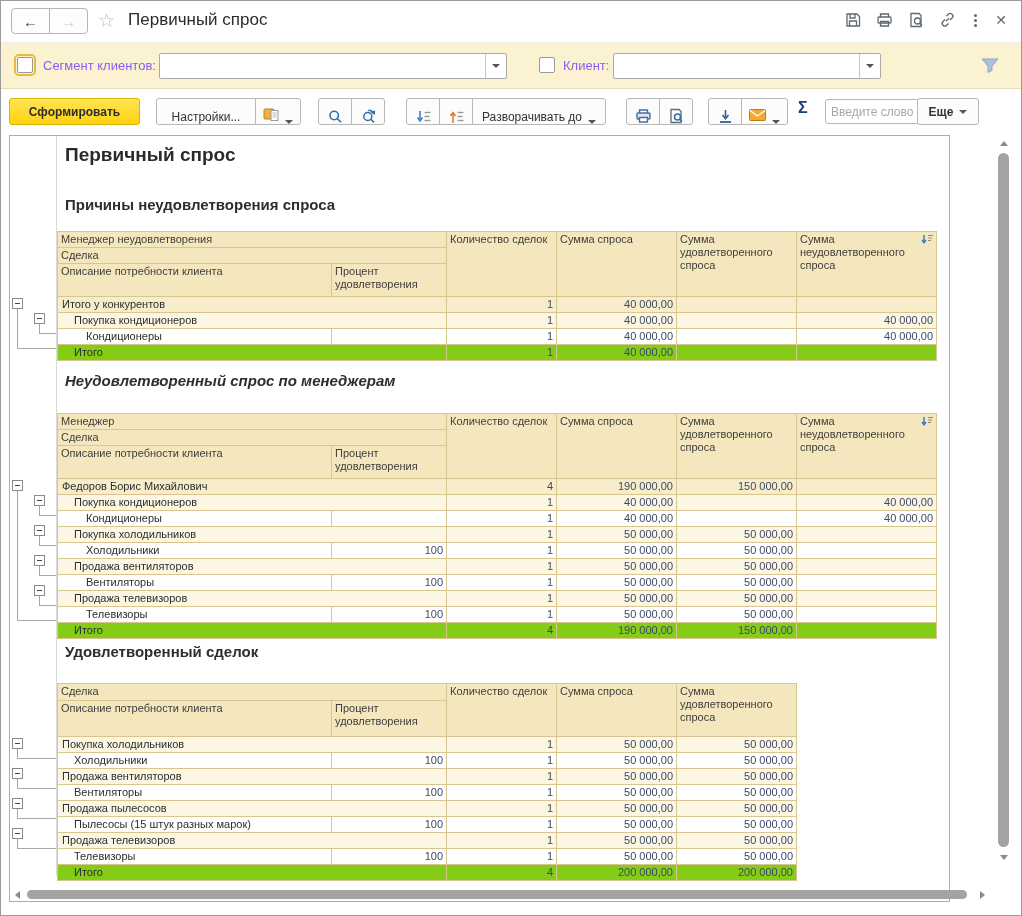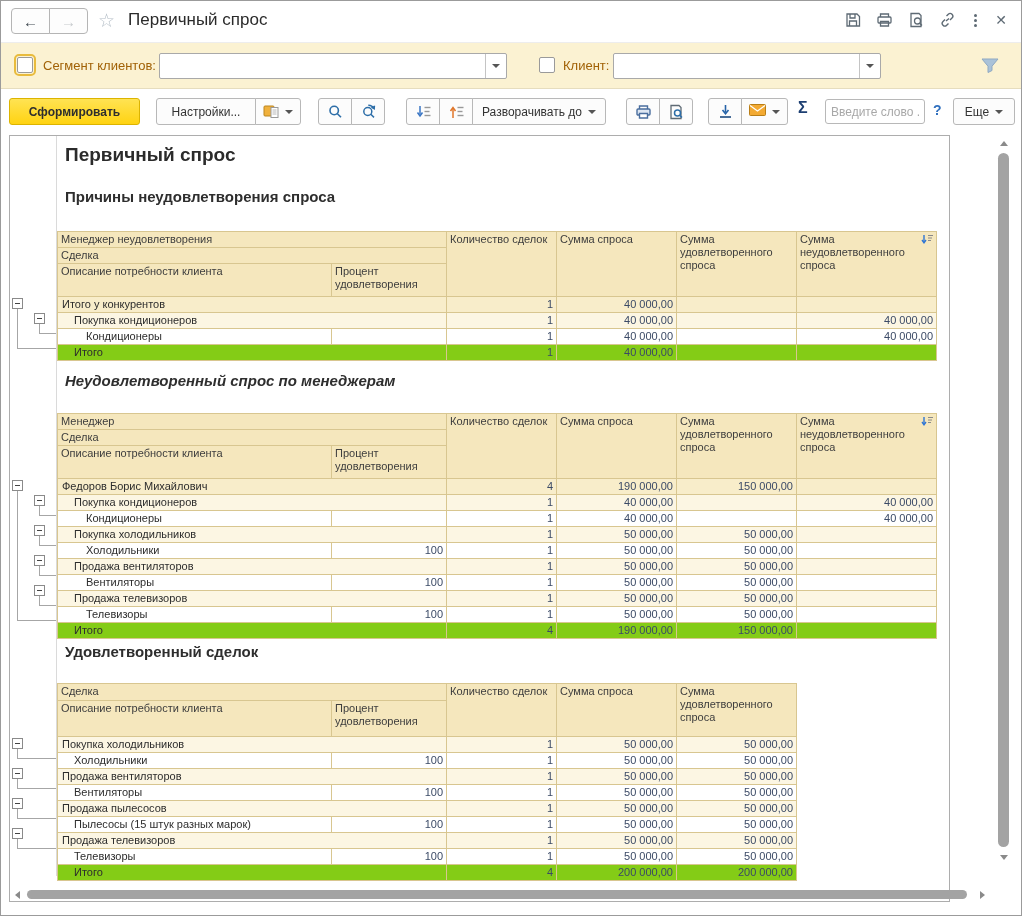--- a/index.html
+++ b/index.html
@@ -21,36 +21,36 @@
   .win-icons span { display:inline-flex; }
   .kebab { display:flex; flex-direction:column; gap:2px; padding:0 3px;}
   .kebab i { width:3px; height:3px; background:#5e6a74; border-radius:50%; }
   .xclose { font-size:14px; color:#5e6a74; }
 
   
   .band { position:absolute; left:0; top:41px; width:100%; height:47px; background:#fbf2d2;
           border-top:1px solid #ededed; border-bottom:1px solid #e6ddbe; }
   .cb { position:absolute; width:16px; height:16px; background:#fff; border:1px solid #9a9a9a; border-radius:2px; }
   .cb.focused { outline:2px solid #e8bb3d; outline-offset:1px; }
-  .band-label { position:absolute; font-size:13px; color:#a16207; top:15px; }
+  .band-label { position:absolute; font-size:13px; color:#8b5cf6; top:15px; }
   .combo { position:absolute; top:10px; height:26px; background:#fff; border:1px solid #a9a9a9;
            border-radius:2px; display:flex; }
   .combo input { flex:1; border:none; outline:none; font-size:12px; padding:0 4px; background:transparent; }
   .combo .dd { width:21px; border-left:1px solid #c4c4c4; display:flex; align-items:center; justify-content:center; }
   .caret { display:inline-block; width:0; height:0; border-left:4px solid transparent;
            border-right:4px solid transparent; border-top:4px solid #555; }
   .funnel { position:absolute; right:22px; top:15px; }
 
   
   .toolbar { position:absolute; left:0; top:88px; width:100%; height:46px; background:#fff; }
   .btn { height:27px; background:#fcfcfc; border:1px solid #b8b8b8; border-radius:3px;
          font-size:12px; color:#333; display:inline-flex; align-items:center; justify-content:center;
          padding:0 9px; cursor:default; }
   .bgroup { position:absolute; top:9px; display:flex; }
-  .bgroup .btn { border-radius:0; margin-left:-1px; }
+  .bgroup .btn { border-radius:0; margin-left:-1px;align-items:flex-end; }
   .bgroup .btn:first-child { border-radius:3px 0 0 3px; margin-left:0; }
   .bgroup .btn:last-child { border-radius:0 3px 3px 0; }
   .btn.single { position:absolute; top:9px; }
   .btn.yellow { background:linear-gradient(#ffe353,#ffd312); border-color:#dcb400;
                 font-weight:bold; color:#2e2e2e; }
   .btn .caret { margin-left:6px; }
   .icon-btn { padding:0 7px; }
   .sigma { position:absolute; left:797px; top:10px; font-size:16px; font-weight:bold; color:#1d3f72; }
   .qsearch { position:absolute; left:824px; top:10px; width:100px; height:25px;
              border:1px solid #b8b8b8; border-radius:3px; font-size:12px; padding:0 5px; color:#333; }
@@ -287,31 +287,31 @@
               <rect x="0.5" y="0.5" width="16" height="11" rx="1" fill="#f3aa33" stroke="#b97e17"></rect>
               <path d="M1 1.5 L8.5 7 L16 1.5" fill="none" stroke="#fff" stroke-width="1.2"></path>
             </svg></span>
         <span class="caret"></span>
       </div>
     </div>
 
     <div class="sigma">Σ</div>
     <input class="qsearch" placeholder="Введите слово ..." style="">
     <div class="help">?</div>
-    <div class="btn single" style="left:952px; width:62px;">
+    <div class="btn single" style="left:916px; width:62px;font-weight:bold;">
         <span>Еще</span>
         <span class="caret"></span>
       </div>
   </div>
 
   <div class="panel">
     <div class="canvas" id="report-canvas">
       <div class="gridline"></div>
       <div class="rtitle">Первичный спрос</div>
-    <div class="section-heading" style="top: 52px; text-align: center;">Причины неудовлетворения спроса</div>
+    <div class="section-heading" style="top: 60px; text-align: center;">Причины неудовлетворения спроса</div>
         <table class="rep" style="top: 95px;">
           <colgroup>
             <col style="width: 274px;">
             <col style="width: 115px;">
             <col style="width: 110px;">
             <col style="width: 120px;">
             <col style="width: 120px;">
             <col style="width: 140px;">
           </colgroup>
           <thead>

